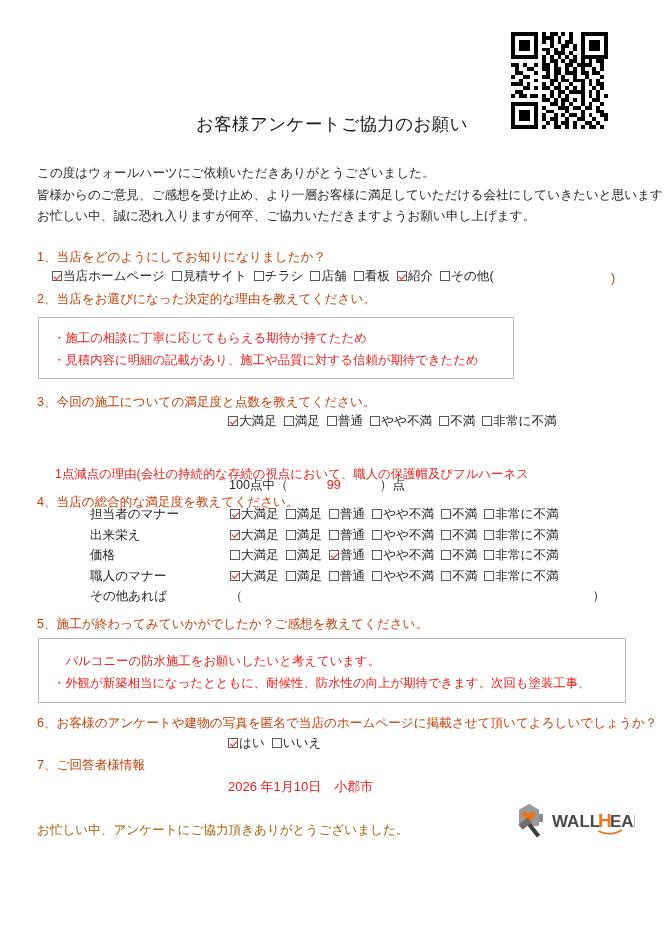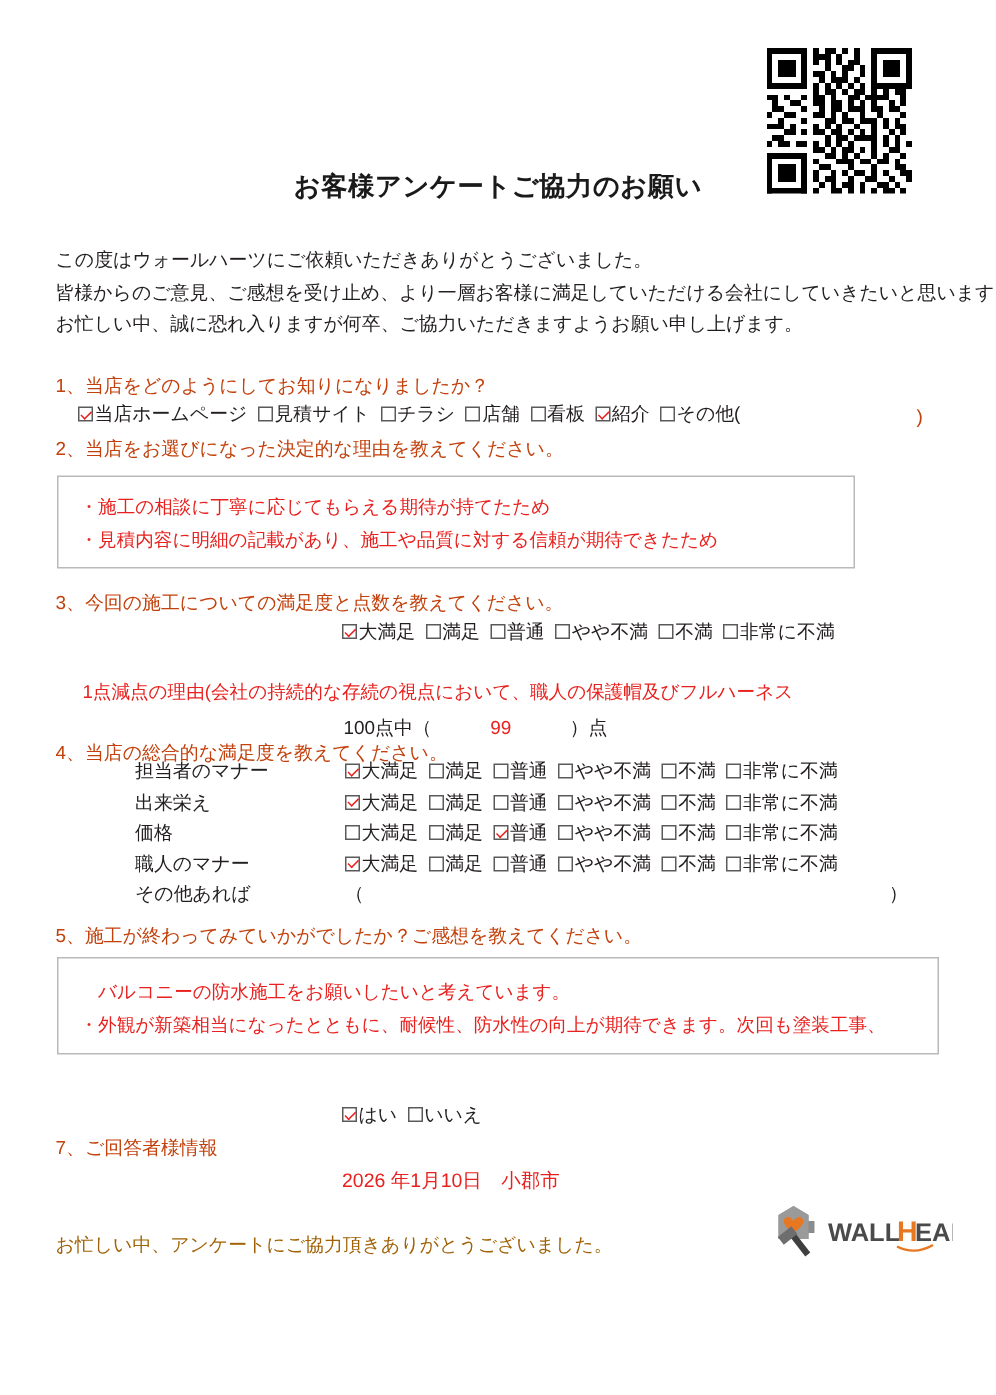--- a/index.html
+++ b/index.html
@@ -32,21 +32,21 @@
   .qr-wrap svg { display: block; }
 
   
   .doc-title {
     position: absolute;
     left: 0;
     top: 112px;
     width: 664px;
     text-align: center;
     font-size: 17.5px;
-    font-weight: bold;
+    font-weight: normal;
     letter-spacing: 0.4px;
     color: #1a1a1a;
   }
 
   
   .intro {
     position: absolute;
     left: 37px;
     top: 163px;
     width: 600px;
@@ -387,38 +387,38 @@
 
   <div class="optrow" style="left:52px; top:268px;text-align:center;">
     <span class="opt"><span class="cb checked"></span><span>当店ホームページ</span></span><span class="opt"><span class="cb"></span><span>見積サイト</span></span><span class="opt"><span class="cb"></span><span>チラシ</span></span><span class="opt"><span class="cb"></span><span>店舗</span></span><span class="opt"><span class="cb"></span><span>看板</span></span><span class="opt"><span class="cb checked"></span><span>紹介</span></span><span class="opt"><span class="cb"></span><span>その他(</span></span>
   </div>
   <div class="q" style="left:611px; top:270px;">)</div>
 
   <div class="q" style="left:37px; top:291px;">
     <span class="q-num">2、</span><span>当店をお選びになった決定的な理由を教えてください。</span>
   </div>
 
-  <div class="ansbox" style="left:38px; top:317px; width:532px; height:62px; padding:9px 0 0 14px;">
+  <div class="ansbox" style="left:38px; top:317px; width:476px; height:62px; padding:9px 0 0 14px;">
     <div class="line">・施工の相談に丁寧に応じてもらえる期待が持てたため</div>
     <div class="line">・見積内容に明細の記載があり、施工や品質に対する信頼が期待できたため</div>
   </div>
 
   <div class="q" style="left:37px; top:394px;">
     <span class="q-num">3、</span><span>今回の施工についての満足度と点数を教えてください。</span>
   </div>
 
   <div class="optrow" style="left:228px; top:413px;">
     <span class="opt"><span class="cb checked"></span><span>大満足</span></span><span class="opt"><span class="cb"></span><span>満足</span></span><span class="opt"><span class="cb"></span><span>普通</span></span><span class="opt"><span class="cb"></span><span>やや不満</span></span><span class="opt"><span class="cb"></span><span>不満</span></span><span class="opt"><span class="cb"></span><span>非常に不満</span></span>
   </div>
 
   <div class="scoreline" style="left:229px; top:432px;margin-top:45px;">
     <span>100点中（</span><span class="score">99</span><span>）点</span>
   </div>
 
-  <div class="redtext" style="left:55px; top:451px;">1点減点の理由(会社の持続的な存続の視点において、職人の保護帽及びフルハーネス</div>
+  <div class="redtext" style="left:55px; top:464px;">1点減点の理由(会社の持続的な存続の視点において、職人の保護帽及びフルハーネス</div>
 
   <div class="q" style="left:37px; top:494px;">
     <span class="q-num">4、</span><span>当店の総合的な満足度を教えてください。</span>
   </div>
 
   <div class="matrix">
     <table>
       <tbody>
         <tr>
           <td class="label">担当者のマナー</td>
@@ -454,20 +454,23 @@
 
   <div class="q" style="left:37px; top:616px;">
     <span class="q-num">5、</span><span>施工が終わってみていかがでしたか？ご感想を教えてください。</span>
   </div>
 
   <div class="ansbox" style="left:38px; top:638px; width:588px; height:65px; padding:11px 0 0 14px;">
     <div class="line">　バルコニーの防水施工をお願いしたいと考えています。</div>
     <div class="line">・外観が新築相当になったとともに、耐候性、防水性の向上が期待できます。次回も塗装工事、</div>
   </div>
 
+  <div class="q" style="left:37px; top:715px;">
+    <span class="q-num">6、</span><span>お客様のアンケートや建物の写真を匿名で当店のホームページに掲載させて頂いてよろしいでしょうか？</span>
+  </div>
 
   <div class="optrow" style="left:228px; top:735px;">
     <span class="opt"><span class="cb checked"></span><span>はい</span></span><span class="opt"><span class="cb"></span><span>いいえ</span></span>
   </div>
 
   <div class="q" style="left:37px; top:757px;">
     <span class="q-num">7、</span><span>ご回答者様情報</span>
   </div>
 
   <div class="dateline" style="left:228px; top:778px;">2026 年1月10日　小郡市</div>

